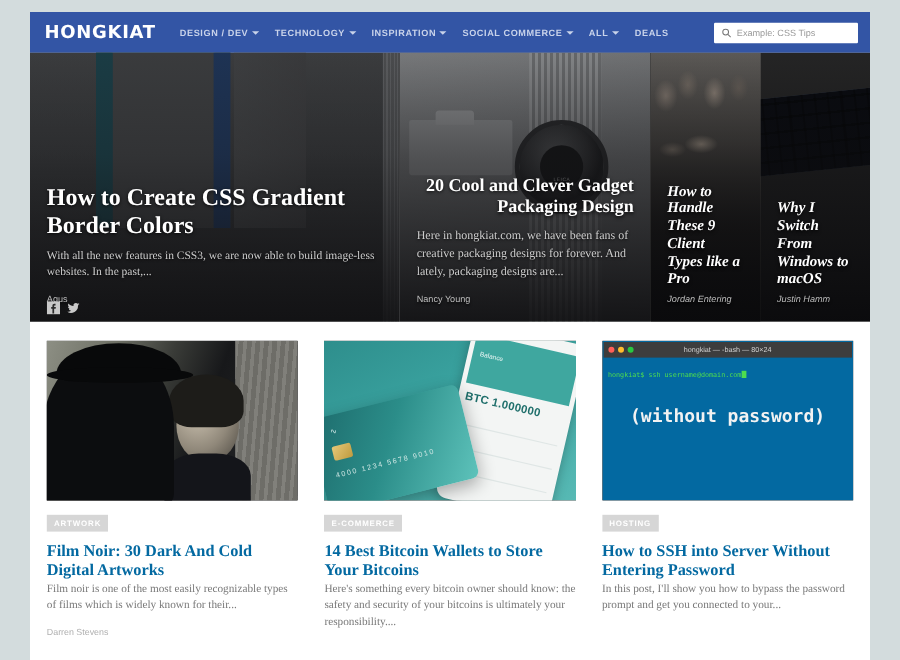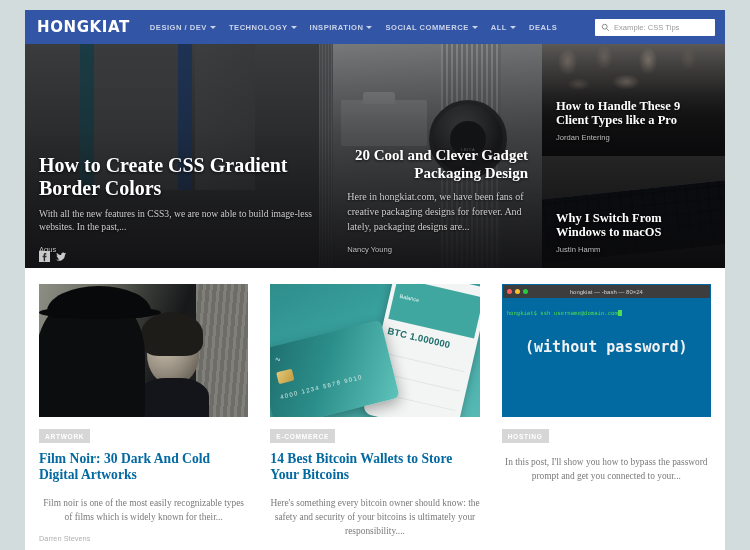--- a/index.html
+++ b/index.html
@@ -38,21 +38,21 @@
   .search-input {
     border: 0; outline: 0; font-size: 7.6px; color: #8a8a8a; width: 100%;
     font-family: "Liberation Sans", sans-serif; background: transparent;
   }
   .search-input::placeholder { color: #9a9a9a; }
 
   
   .hero { position: relative; display: flex; height: 224px; background:#2a2a2a; }
   .hero-a { position: relative; width: 310px; overflow: hidden; }
   .hero-b { position: relative; width: 210px; overflow: hidden; }
-  .hero-side { position: relative; width: 184px; display: flex; flex-direction: column; }
+  .hero-side { position: relative; width: 184px; display: flex; flex-direction: row; font-style: italic; }
   .hero-side-card { position: relative; flex: 1; overflow: hidden; }
 
   .bg { position: absolute; inset: 0; }
   
   .bgA { background: linear-gradient(180deg,#4b4d4f 0%,#3c3e40 48%,#313234 100%); }
   .frameBox {
     position: absolute; left: 55px; top: -6px; width: 112px; height: 152px;
     background: #4a4c4e;
     border-left: 14px solid #1d4d58; border-right: 14px solid #22406e;
     border-top: 6px solid #1f4a60; border-bottom: 0;
@@ -181,21 +181,21 @@
 
   .tag {
     display:inline-block; background:#d6d6d6; color:#fff; font-size:6.6px; letter-spacing:.7px;
     padding:3.5px 6px; margin-top:12px; font-weight:bold;
   }
   .card-title {
     font-family:"Liberation Serif", serif; font-weight:bold; color:#0369a1;
     font-size:13.6px; line-height:1.2; margin-top:8px;
   }
   .card-exc {
-    font-family:"Liberation Serif", serif; color:#7a7a7a; font-size:9.4px; line-height:1.52; margin-top:12px;text-align:center;
+    font-family:"Liberation Serif", serif; color:#7a7a7a; font-size:9.4px; line-height:1.52; margin-top:0;
   }
   .card-author { font-size:7.4px; color:#b0b0b0; margin-top:10px; }
 </style>
 </head>
 <body>
 
 <div id="page">
   <div class="site">
 
     <div class="header">
@@ -355,19 +355,20 @@
               <span class="dot d3"></span>
               <span class="termTitle">hongkiat — -bash — 80×24</span>
             </div>
             <div class="termBody">
               <span class="termLine">hongkiat$ ssh username@domain.com</span><span class="cursor"></span>
             </div>
             <div class="termBig">(without password)</div>
           </div>
         </div>
         <span class="tag">HOSTING</span>
+        <div class="card-title">How to SSH into Server Without Entering Password</div>
         <div class="card-exc">In this post, I'll show you how to bypass the password prompt and get you connected to your...</div>
         <div class="card-author"></div>
       </div>
 
     </div>
   </div>
 </div>
 
 </body></html>

